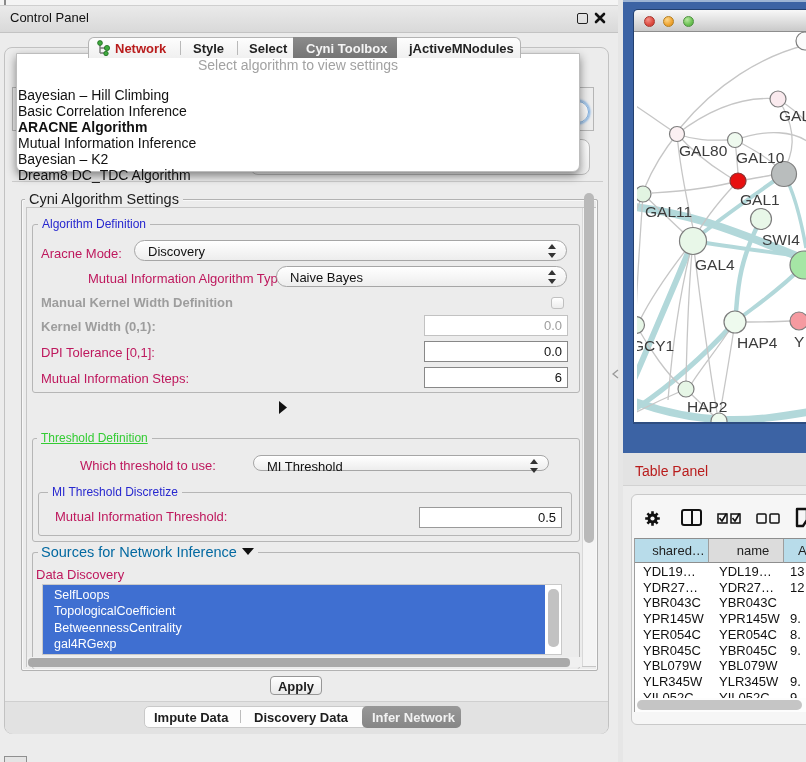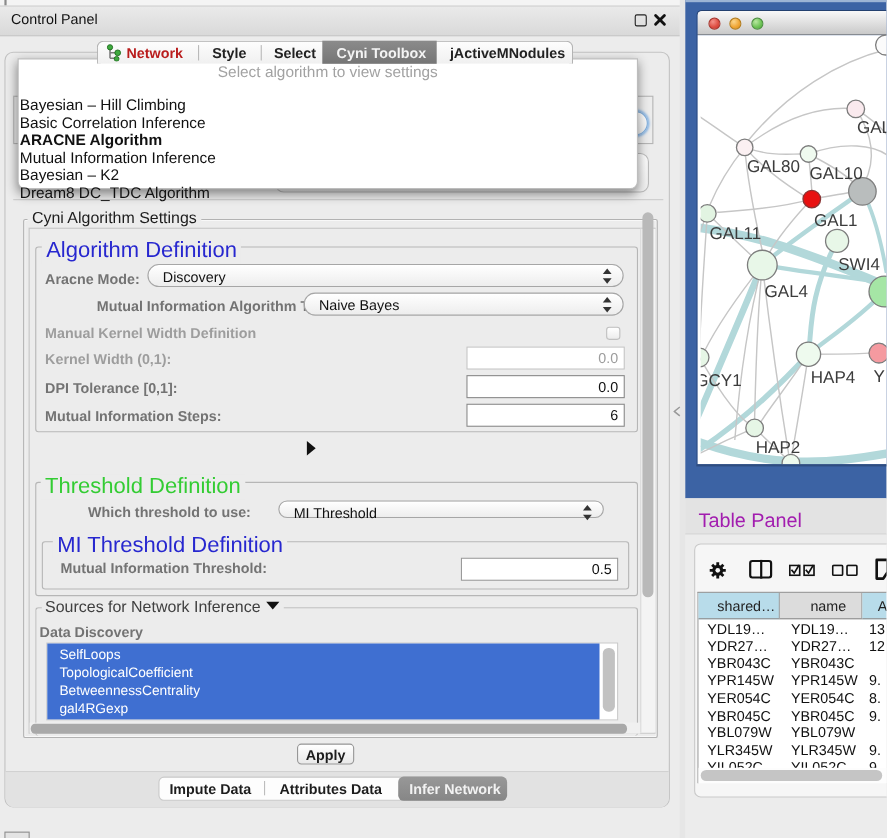--- a/index.html
+++ b/index.html
@@ -1,28 +1,28 @@
 <!DOCTYPE html>
 <html><head>
 <meta charset="utf-8">
 <style>
 html,body{margin:0;padding:0;}
 body{width:806px;height:762px;overflow:hidden;background:#ececec;font-family:"Liberation Sans",sans-serif;}
 #root{position:absolute;left:0;top:0;width:806px;height:762px;overflow:hidden;}
 .abs{position:absolute;}
-.lbl{position:absolute;font-size:13px;font-weight:bold;color:#737373;white-space:nowrap;}
+.lbl{position:absolute;font-size:13px;font-weight:normal;color:#be185d;white-space:nowrap;}
 .glbl{position:absolute;font-size:13px;font-weight:bold;color:#9d9d9d;white-space:nowrap;}
 .field{position:absolute;background:#fff;text-align:right;font-size:13px;color:#111;line-height:18px;padding-right:5px;box-sizing:border-box;}
 .combo{position:absolute;border:1px solid #a6a6a6;border-radius:11px;background:linear-gradient(#ffffff,#ededed);box-shadow:inset 0 1px 0 #fff;}
 .combo .ct{position:absolute;left:13px;top:3px;font-size:13px;color:#111;}
 .arr{position:absolute;width:9px;height:14px;}
 .arr:before{content:"";position:absolute;left:1px;top:0;border-left:4px solid transparent;border-right:4px solid transparent;border-bottom:5px solid #333;}
 .arr:after{content:"";position:absolute;left:1px;bottom:0;border-left:4px solid transparent;border-right:4px solid transparent;border-top:5px solid #333;}
 .gbox{position:absolute;border:1px solid #b6b6b6;border-radius:3px;}
-.gtitle{position:absolute;top:-8px;font-size:20px;background:#ececec;padding:0 4px;white-space:nowrap;}
+.gtitle{position:absolute;top:-8px;font-size:12px;background:#ececec;padding:0 4px;white-space:nowrap;}
 </style>
 </head>
 <body>
 <div id="root">
 
 <div class="abs" style="left:0;top:0;width:620px;height:5px;background:#f4f4f4;"></div>
 <div class="abs" style="left:4px;top:0;width:2px;height:5px;background:#8a8a8a;"></div>
 <div class="abs" style="left:0;top:5px;width:618px;height:26px;background:linear-gradient(#eaeaea,#d9d9d9);border-top:1px solid #cfcfcf;border-bottom:1px solid #c3c3c3;"></div>
 <div class="abs" style="left:10px;top:10px;font-size:13px;color:#111;">Control Panel</div>
 
@@ -65,52 +65,52 @@
 <div class="lbl" style="left:41px;top:345px;">DPI Tolerance [0,1]:</div>
 <div class="field" style="left:424px;top:341px;width:144px;height:21px;border:1px solid #888;line-height:19px;">0.0</div>
 <div class="lbl" style="left:41px;top:371px;">Mutual Information Steps:</div>
 <div class="field" style="left:424px;top:367px;width:144px;height:21px;border:1px solid #888;line-height:19px;">6</div>
 
 <svg class="abs" style="left:277px;top:400px;" width="12" height="15" viewBox="0 0 12 15">
       <path d="M2 1 L10 7.5 L2 14 Z" fill="#111"></path>
     </svg>
 
 <div class="gbox" style="left:32px;top:438px;width:546px;height:102px;"></div>
-<div class="gtitle" style="left:37px;top:431px;color:#33cc33;">Threshold Definition</div>
+<div class="gtitle" style="left:37px;top:431px;color:#33cc33;text-decoration:underline;">Threshold Definition</div>
 <div class="lbl" style="left:80px;top:458px;">Which threshold to use:</div>
 <div class="combo" style="left:237px;top:455px;width:296px;height:16px;box-sizing:border-box;margin-left:16px;">
       <span class="ct">MI Threshold</span>
       <span class="arr" style="right:10px;top:3px;"></span>
     </div>
 
 <div class="gbox" style="left:38px;top:492px;width:532px;height:42px;"></div>
-<div class="gtitle" style="left:48px;top:485px;color:#2727cf;">MI Threshold Definition</div>
+<div class="gtitle" style="left:48px;top:485px;color:#2727cf;">MI Threshold Discretize</div>
 <div class="lbl" style="left:55px;top:509px;">Mutual Information Threshold:</div>
 <div class="field" style="left:419px;top:507px;width:143px;height:21px;border:1px solid #9a9a9a;line-height:19px;">0.5</div>
 
 <div class="gbox" style="left:32px;top:552px;width:546px;height:116px;border-bottom:none;"></div>
-<div class="abs" style="left:38px;top:544px;font-size:14.5px;color:#404040;background:#ececec;padding:0 3px;white-space:nowrap;text-align:center;">Sources for Network Inference <svg width="14" height="9" viewBox="0 0 14 9" style="vertical-align:1px;">
+<div class="abs" style="left:38px;top:544px;font-size:14.5px;color:#0369a1;background:#ececec;padding:0 3px;white-space:nowrap;text-align:center;">Sources for Network Inference <svg width="14" height="9" viewBox="0 0 14 9" style="vertical-align:1px;">
         <path d="M1 1 L13 1 L7 8 Z" fill="#111"></path>
       </svg></div>
 <div class="lbl" style="left:36px;top:567px;">Data Discovery</div>
 <div class="abs" style="left:42px;top:584px;width:520px;height:71px;background:#fff;border:1px solid #c9c9c9;box-sizing:border-box;"></div>
 <div class="abs" style="left:43px;top:585px;width:502px;height:69px;background:#3f6fd1;"></div>
 <div class="abs" style="left:54px;top:587px;font-size:12.5px;color:#fff;line-height:16.4px;">SelfLoops<br>TopologicalCoefficient<br>BetweennessCentrality<br>gal4RGexp</div>
 <div class="abs" style="left:548px;top:589px;width:11px;height:58px;background:#c2c2c2;border-radius:5px;"></div>
 
 <div class="abs" style="left:27px;top:657px;width:555px;height:10px;background:#f0f0f0;"></div>
 <div class="abs" style="left:28px;top:658px;width:542px;height:9px;background:#a9a9a9;border-radius:4px;"></div>
 
 <div class="abs" style="left:270px;top:676px;width:52px;height:19px;border:1px solid #979797;border-radius:4px;background:linear-gradient(#ffffff,#e9e9e9);text-align:center;font-size:13px;font-weight:600;color:#1d1d1d;line-height:19px;box-sizing:border-box;">Apply</div>
 
 <div class="abs" style="left:5px;top:701px;width:603px;height:32px;background:#e2e2e2;border-top:1px solid #cfcfcf;border-radius:0 0 8px 8px;"></div>
 <div class="abs" style="left:144px;top:706px;width:317px;height:22px;background:#fdfdfd;border:1px solid #c9c9c9;border-radius:5px;box-sizing:border-box;"></div>
 <div class="abs" style="left:154px;top:710px;font-size:13px;font-weight:600;color:#1d1d1d;">Impute Data</div>
 <div class="abs" style="left:240px;top:710px;width:1px;height:13px;background:#bdbdbd;"></div>
-<div class="abs" style="left:254px;top:710px;font-size:13px;font-weight:600;color:#1d1d1d;">Attributes Data</div>
+<div class="abs" style="left:254px;top:710px;font-size:13px;font-weight:600;color:#1d1d1d;">Discovery Data</div>
 <div class="abs" style="left:362px;top:706px;width:99px;height:22px;background:linear-gradient(#989898,#868686);border-radius:5px;"></div>
 <div class="abs" style="left:372px;top:710px;font-size:13px;font-weight:600;color:#f2f2f2;">Infer Network</div>
 
 <div class="abs" style="left:4px;top:756px;width:21px;height:10px;border:1.5px solid #8f8f8f;background:#e4e4e4;"></div>
 
 <div class="abs" style="left:618px;top:0;width:5px;height:762px;background:#e6e6e6;"></div>
 <svg class="abs" style="left:612px;top:369px;" width="7" height="10" viewBox="0 0 7 10">
       <path d="M6 1 L1 5 L6 9" fill="none" stroke="#9a9a9a" stroke-width="1.4"></path>
     </svg>
 <div class="abs" style="left:623px;top:0;width:183px;height:453px;background:#3c63a4;"></div>
@@ -193,21 +193,21 @@
     <text x="632" y="351">GCY1</text>
     <text x="737" y="348">HAP4</text>
     <text x="794" y="347">Y</text>
     <text x="687" y="412">HAP2</text>
   </g>
 </svg>
 
 <div class="abs" style="left:633px;top:422px;width:173px;height:2px;background:#2e4d80;"></div>
 
 <div class="abs" style="left:623px;top:453px;width:183px;height:33px;background:#e3e3e3;border-bottom:1px solid #d2d2d2;box-sizing:border-box;"></div>
-<div class="abs" style="left:635px;top:463px;font-size:18px;color:#a21caf;">Table Panel</div>
+<div class="abs" style="left:635px;top:463px;font-size:14px;color:#b91c1c;">Table Panel</div>
 <div class="abs" style="left:623px;top:486px;width:183px;height:276px;background:#ececec;"></div>
 <div class="abs" style="left:631px;top:494px;width:180px;height:231px;background:#f6f6f6;border:1px solid #c9c9c9;border-radius:6px 0 0 6px;box-sizing:border-box;"></div>
 
 <svg class="abs" style="left:644px;top:510px;" width="17" height="17" viewBox="0 0 17 17">
   <g fill="#111">
         <circle cx="8.5" cy="8.5" r="5"></circle>
   <g stroke="#111" stroke-width="2.6">
     <path d="M8.5 1.2 L8.5 15.8 M1.2 8.5 L15.8 8.5 M3.4 3.4 L13.6 13.6 M13.6 3.4 L3.4 13.6"></path>
   </g>
       </g>

